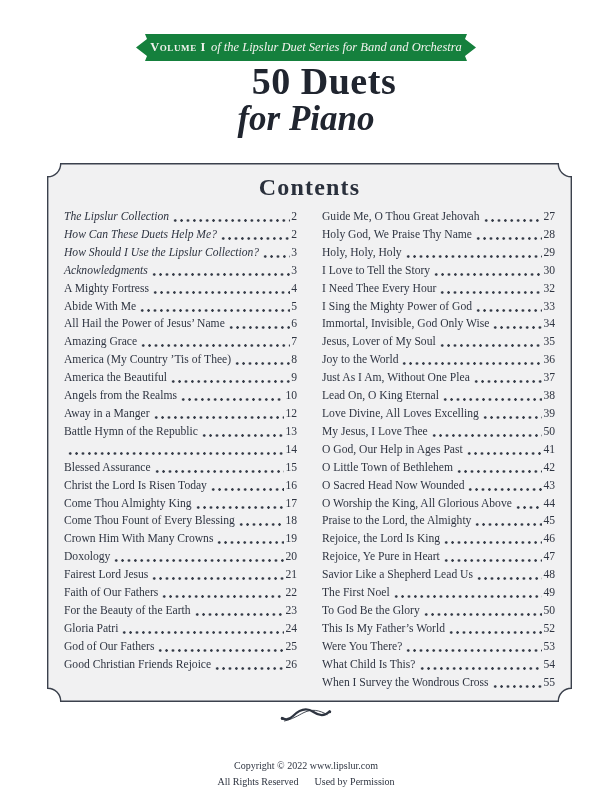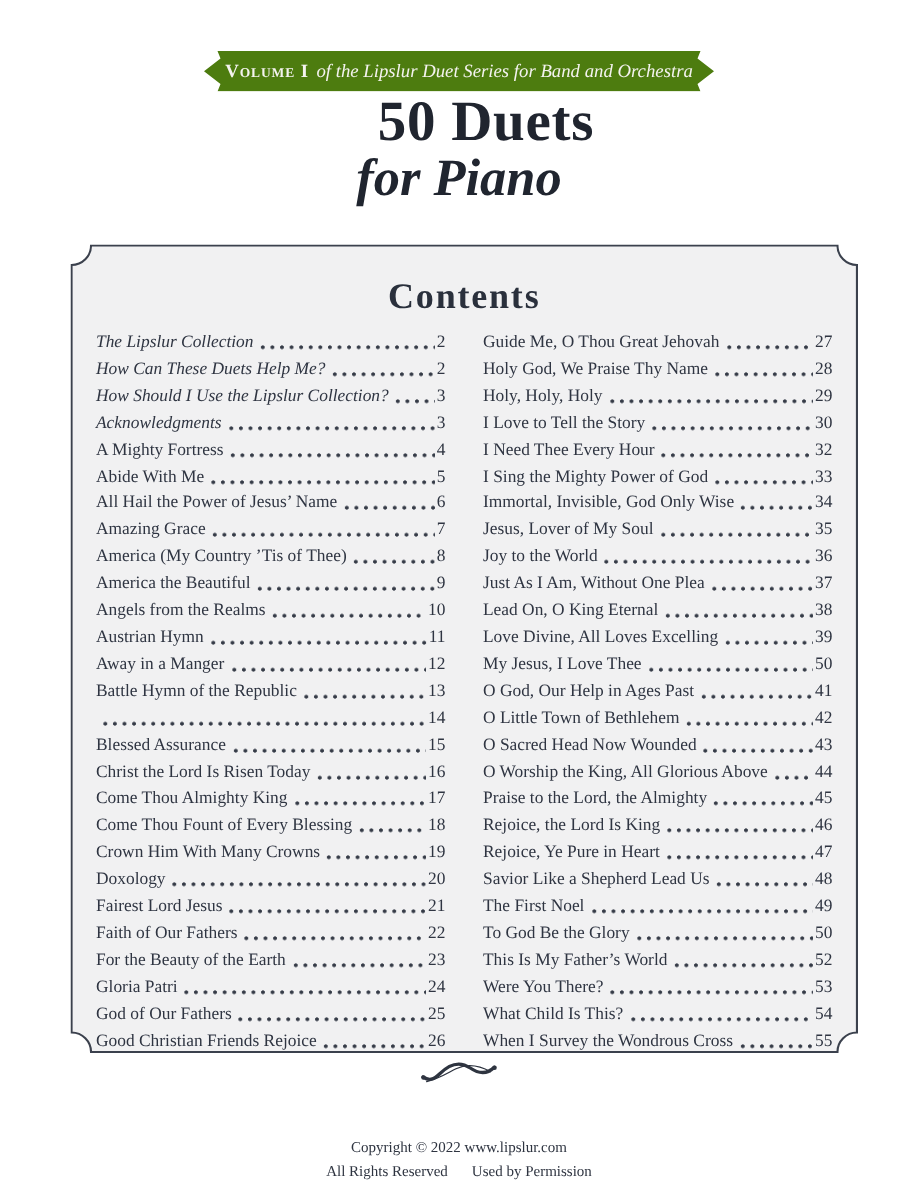--- a/index.html
+++ b/index.html
@@ -9,39 +9,39 @@
     background:#ffffff;
     font-family:"Liberation Serif", serif;
     color:#2e3440;
     overflow:hidden;
   }
 
   
   .banner {
     position:absolute; top:34px; left:50%; transform:translateX(-50%);
     width:340px; height:27px;
-    background:#4d7c0f; color:#f4f3ef;
+    background:#15803d; color:#f4f3ef;
     display:flex; align-items:center; justify-content:center;
     font-size:12.5px; white-space:nowrap;
     clip-path: polygon(9px 0, calc(100% - 9px) 0, calc(100% - 11px) 5px,
       100% 50%, calc(100% - 11px) calc(100% - 5px), calc(100% - 9px) 100%,
       9px 100%, 11px calc(100% - 5px), 0 50%, 11px 5px);
   }
   .banner .vol { font-variant:small-caps; font-weight:bold; letter-spacing:.6px; }
   .banner .rest { font-style:italic; margin-left:5px; }
 
   
   .title { position:absolute; top:62px; left:0; width:100%; text-align:center; color:#20252f; }
   .title .l1 { font-size:38px; font-weight:bold; line-height:39px; letter-spacing:.5px;padding-left:36px; }
   .title .l2 { font-size:35px; font-weight:bold; font-style:italic; line-height:36px; }
 
   
   .contents-box { position:absolute; left:47px; top:163px; width:525px; height:539px; }
   .box-border-svg { position:absolute; left:0; top:0; width:525px; height:539px; display:block; }
-  .box-inner { position:absolute; left:0; top:11px; width:100%; height:100%; padding:9px 17px 4px; }
+  .box-inner { position:absolute; left:0; top:0; width:100%; height:100%; padding:9px 17px 4px; }
   .contents-heading {
     text-align:center; font-size:24px; font-weight:bold;
     letter-spacing:1.2px; color:#2a303c; line-height:31px;
   }
 
   .toc { display:flex; gap:25px; margin-top:5px; }
   .toc-col { flex:1 1 0; min-width:0; }
   .toc-row {
     display:flex; height:17.92px; line-height:17.92px;
     font-size:11.6px; white-space:nowrap; color:#2f3542;
@@ -132,25 +132,20 @@
             <span class="t">America the Beautiful</span>
             <span class="dots"></span>
             <span class="p">9</span>
           </div>
           <div class="toc-row">
             <span class="t">Angels from the Realms</span>
             <span class="dots"></span>
             <span class="p">10</span>
           </div>
           <div class="toc-row">
-            <span class="t">Austrian Hymn</span>
-            <span class="dots"></span>
-            <span class="p">11</span>
-          </div>
-          <div class="toc-row">
             <span class="t">Away in a Manger</span>
             <span class="dots"></span>
             <span class="p">12</span>
           </div>
           <div class="toc-row">
             <span class="t">Battle Hymn of the Republic</span>
             <span class="dots"></span>
             <span class="p">13</span>
           </div>
           <div class="toc-row">

